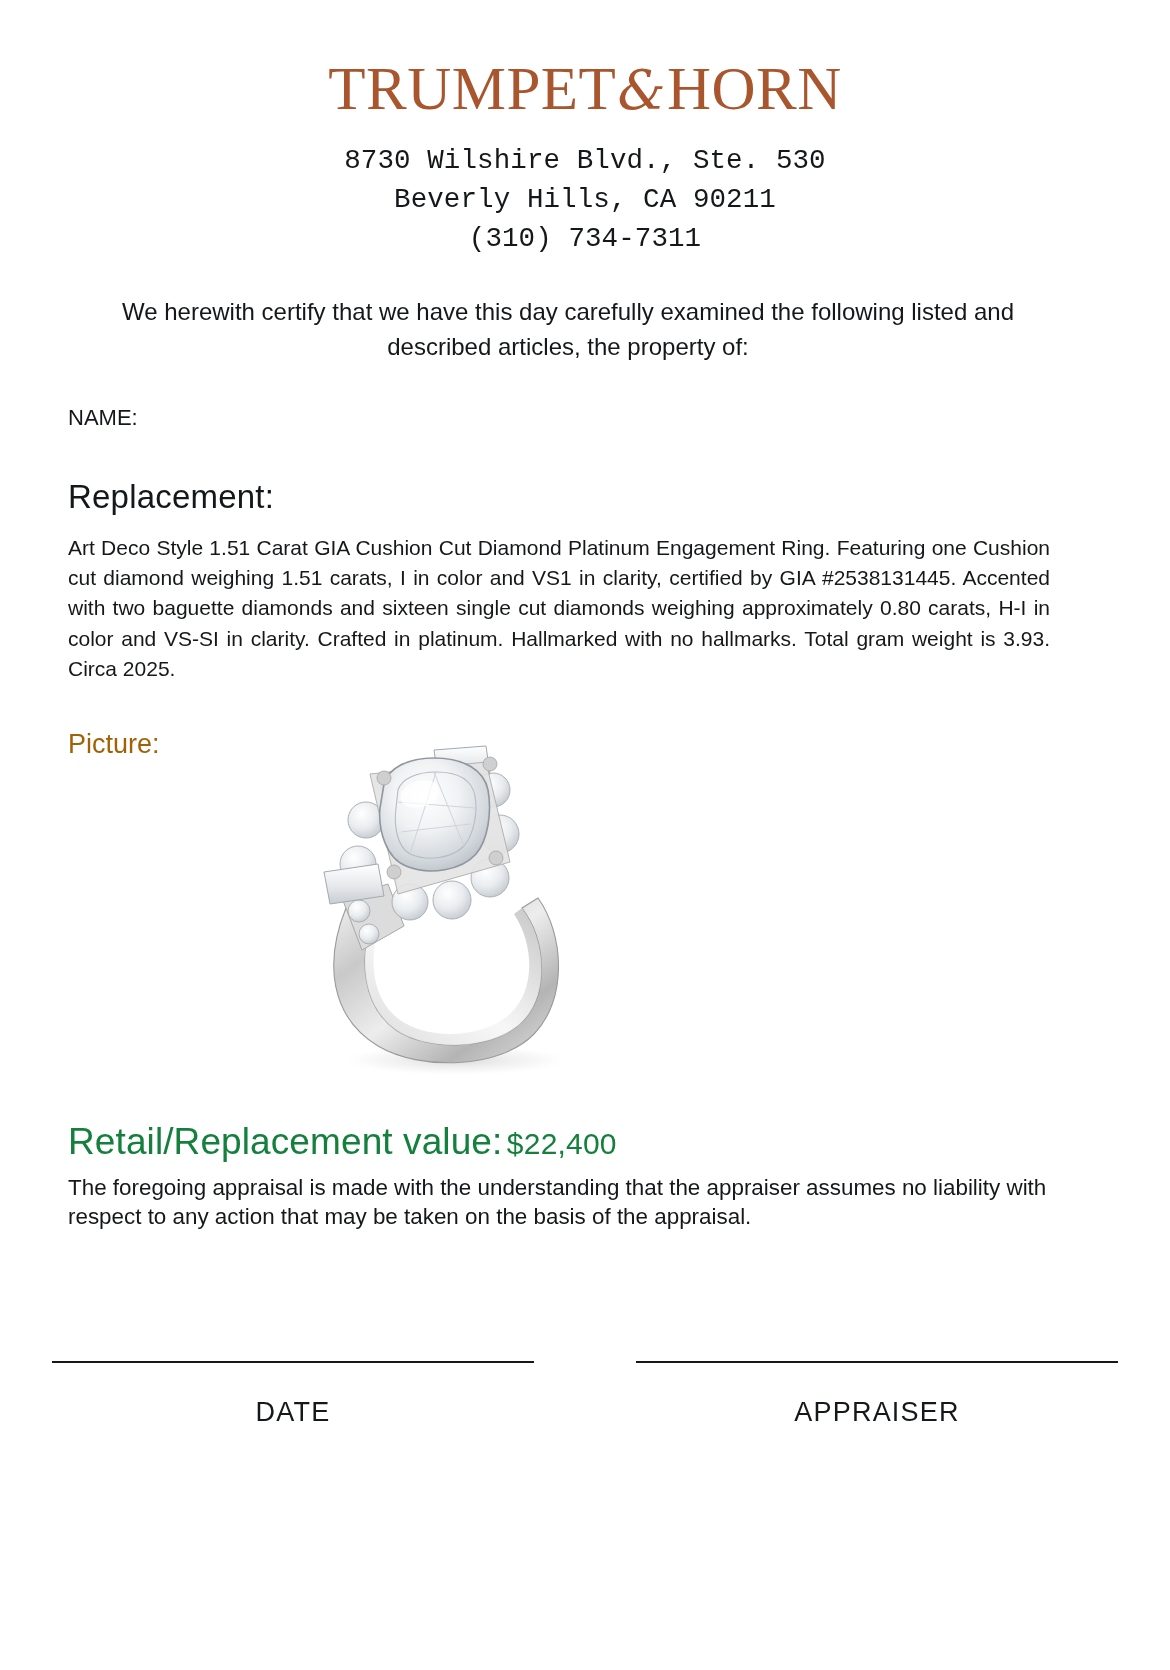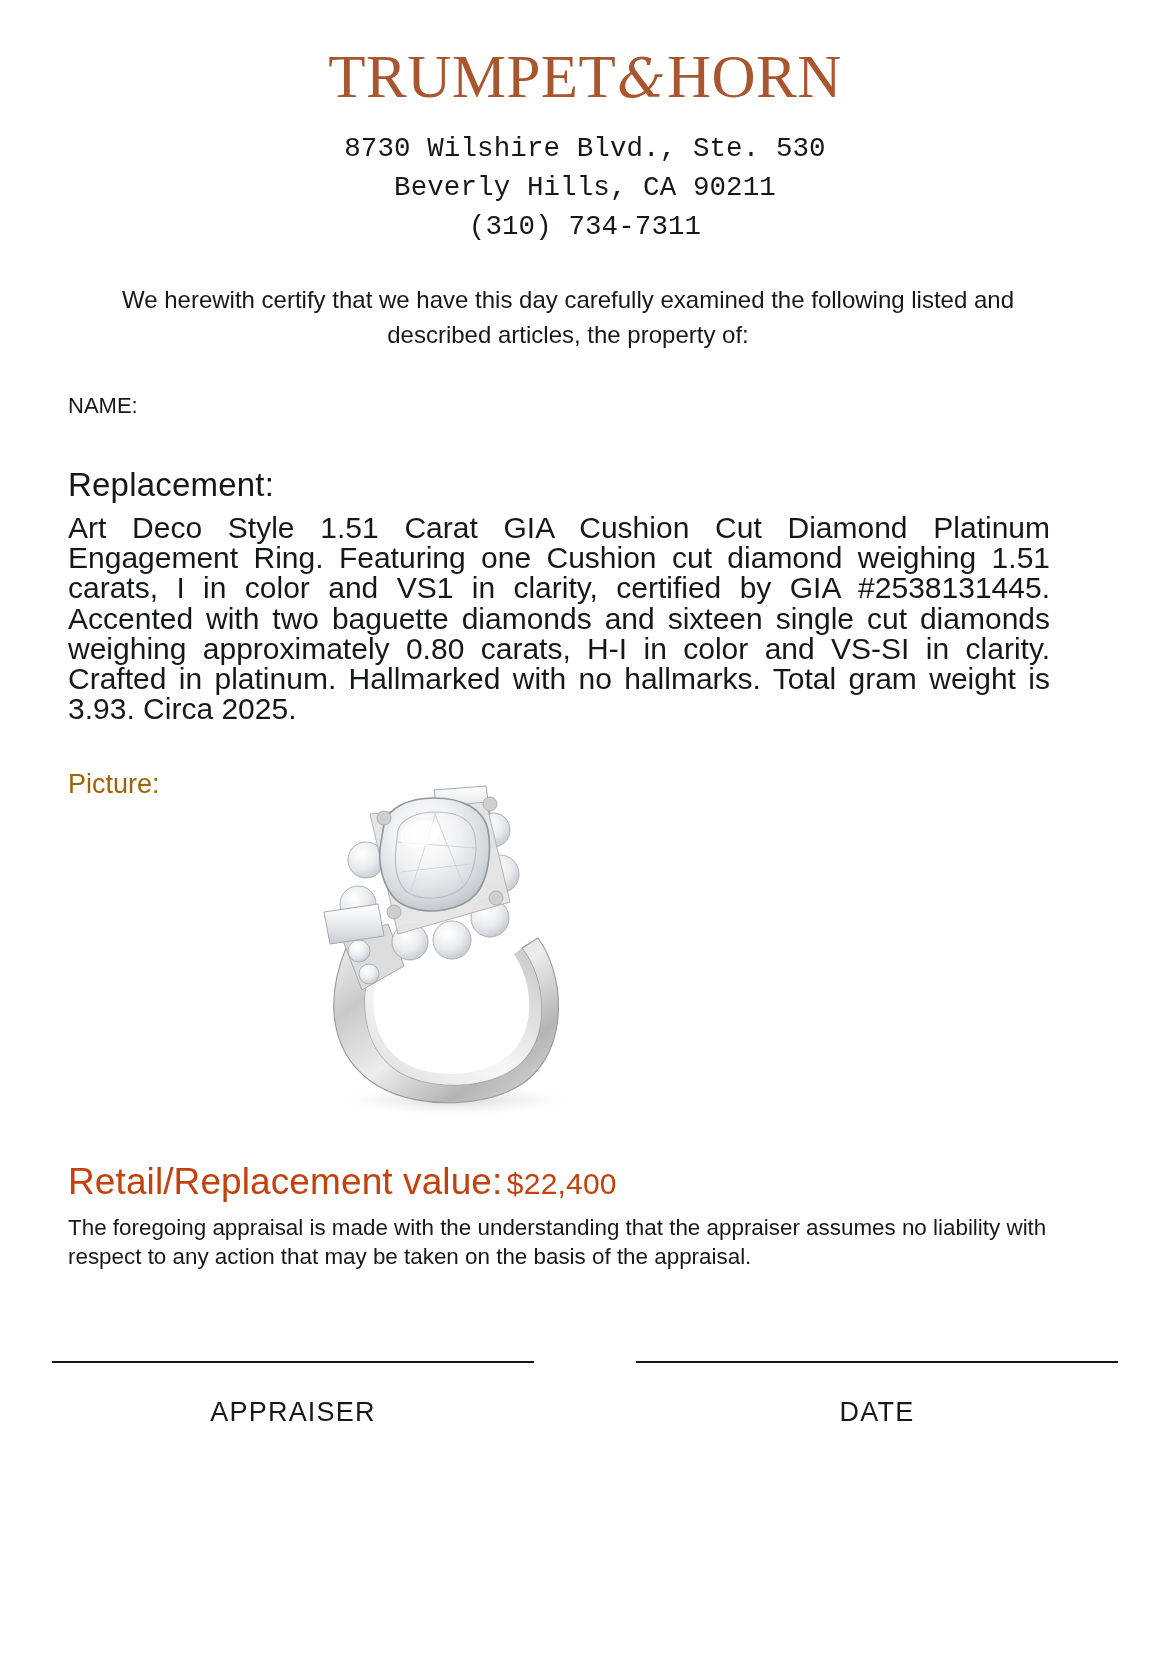--- a/index.html
+++ b/index.html
@@ -20,21 +20,21 @@
     width: 1170px;
     height: 1670px;
     box-sizing: border-box;
     padding: 0 68px;
     background: #ffffff;
   }
 
   
   .brand {
     text-align: center;
-    padding-top: 46px;
+    padding-top: 58px;
     color: #a9562f;
     font-family: "Liberation Serif", serif;
     font-size: 61px;
     line-height: 1.0;
     letter-spacing: 0.5px;
     font-weight: 400;
     white-space: nowrap;
   }
   .brand .amp {
     font-family: "DejaVu Serif", serif;
@@ -73,22 +73,22 @@
   .section-heading {
     margin-top: 42px;
     font-size: 33px;
     line-height: 40px;
     color: #15181a;
     font-weight: 400;
     letter-spacing: 0.2px;
   }
 
   .description {
-    margin-top: 8px;
-    font-size: 30px;
+    margin-top: 16px;
+    font-size: 21px;
     line-height: 30.2px;
     color: #15181a;
     text-align: justify;
     text-justify: inter-word;
     max-width: 982px;
   }
 
   
   .picture-block {
     position: relative;
@@ -108,21 +108,21 @@
     left: 170px;
     top: -12px;
     width: 430px;
     height: 375px;
   }
   .ring-stage svg { display: block; width: 100%; height: 100%; }
 
   
   .value-line {
     margin-top: 20px;
-    color: #c2410c;
+    color: #15803d;
     white-space: nowrap;
   }
   .value-label {
     font-size: 37px;
     line-height: 46px;
     letter-spacing: 0.1px;
   }
   .value-amount {
     font-size: 30px;
     letter-spacing: 0.2px;
@@ -275,18 +275,18 @@
 
   <div class="value-line"><span class="value-label">Retail/Replacement value:</span> <span class="value-amount">$22,400</span></div>
   <div class="disclaimer">The foregoing appraisal is made with the understanding that the appraiser assumes no liability with respect to any action that may be taken on the basis of the appraisal.</div>
 
   <div class="footer">
     <div class="sig-rules">
       <div class="rule appraiser"></div>
       <div class="rule date"></div>
     </div>
     <div class="sig-labels">
+      <div class="sig-label">DATE</div>
       <div class="sig-label">APPRAISER</div>
-      <div class="sig-label">DATE</div>
     </div>
   </div>
 
 </div>
 
 </body></html>

